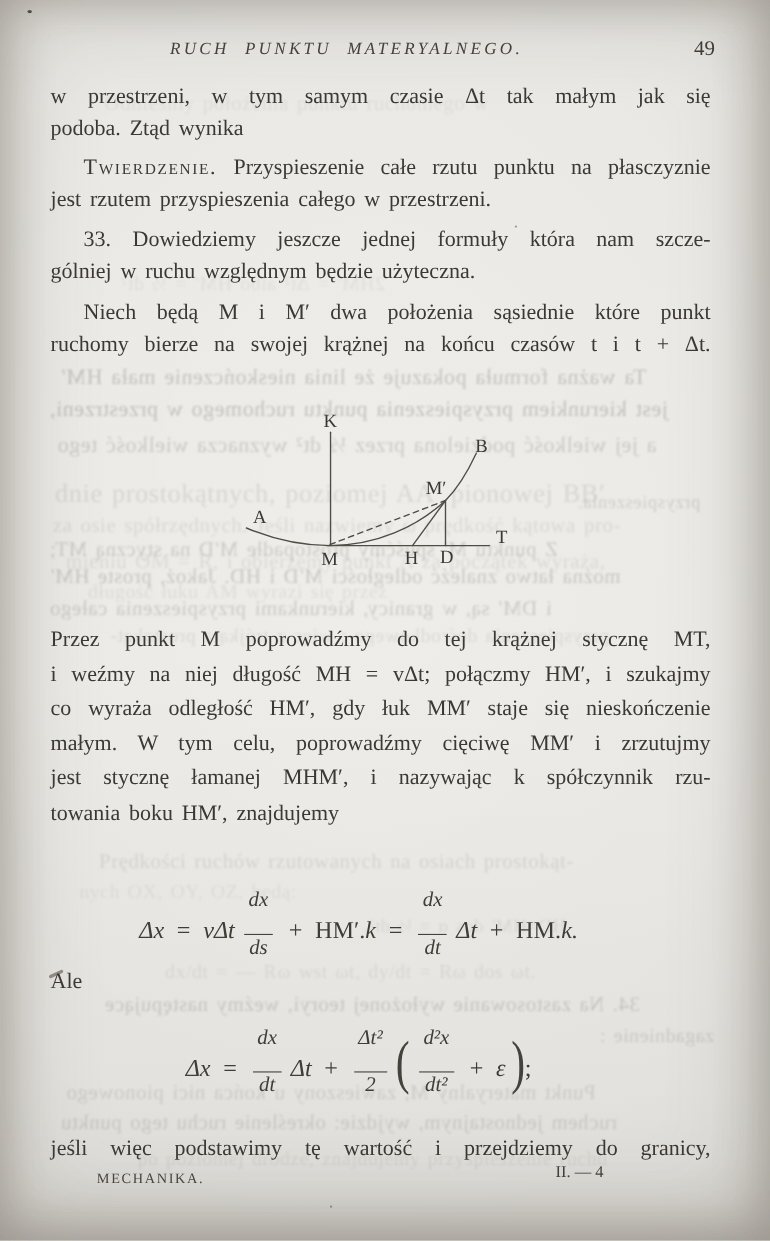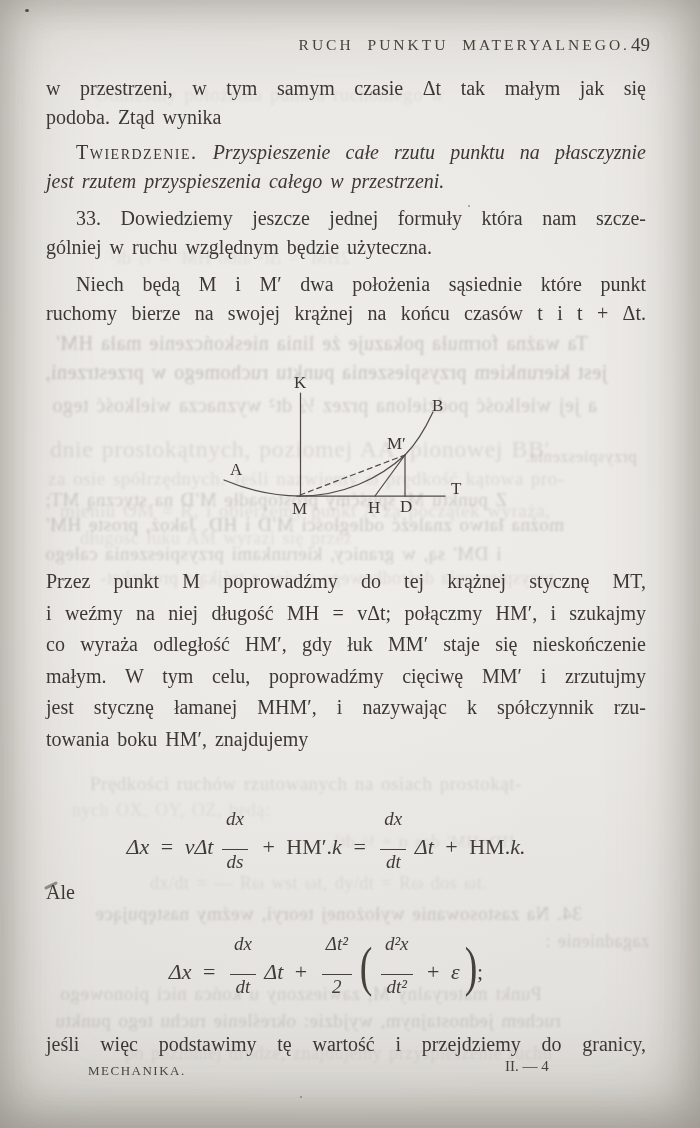--- a/index.html
+++ b/index.html
@@ -27,33 +27,33 @@
   .bleed{
     position:absolute;white-space:nowrap;color:#6b675f;
     filter:blur(0.8px);letter-spacing:0.5px;word-spacing:2px;
   }
   .bleed.mir{transform:scaleX(-1);}
   
   .speck{position:absolute;background:#4a453d;border-radius:50%;z-index:2;}
   
   .header{position:absolute;top:36px;left:0;width:700px;z-index:3;}
   .running-title{
-    position:absolute;left:0;right:70px;text-align:right;
-    font-size:15.5px;letter-spacing:3px;word-spacing:7px;color:#45413a;
+    position:absolute;left:0;right:70px;text-align:center;
+    font-size:15.5px;letter-spacing:3px;word-spacing:7px;color:#45413a;font-style:italic;
   }
   .page-number{position:absolute;right:50px;top:-2px;font-size:19px;color:#3e3a34;}
   
   .textline{
     position:relative;width:600px;font-size:20px;line-height:29px;
     text-align:justify;word-spacing:3px;
   }
   .full{text-align-last:justify;}
   .indent{padding-left:30px;box-sizing:border-box;}
   .block{position:absolute;left:46px;width:600px;z-index:3;}
-  .it{font-style:italic;}
+  .it{}
   .smallcaps{font-variant:small-caps;letter-spacing:1.5px;font-style:normal;}
   
   .figure{position:absolute;left:160px;top:363px;width:342px;height:175px;z-index:3;}
   .figure svg{width:100%;height:100%;}
   .figure text{font-family:"Liberation Serif","DejaVu Serif",serif;font-size:17px;fill:#3b3833;}
   .figure .stroke{stroke:#504c46;stroke-width:1.25;fill:none;stroke-linecap:round;}
   
   .formula{
     position:absolute;left:0;width:652px;text-align:center;z-index:3;
     font-size:22px;font-style:italic;color:#403d37;font-family:Liberation Serif, serif;

